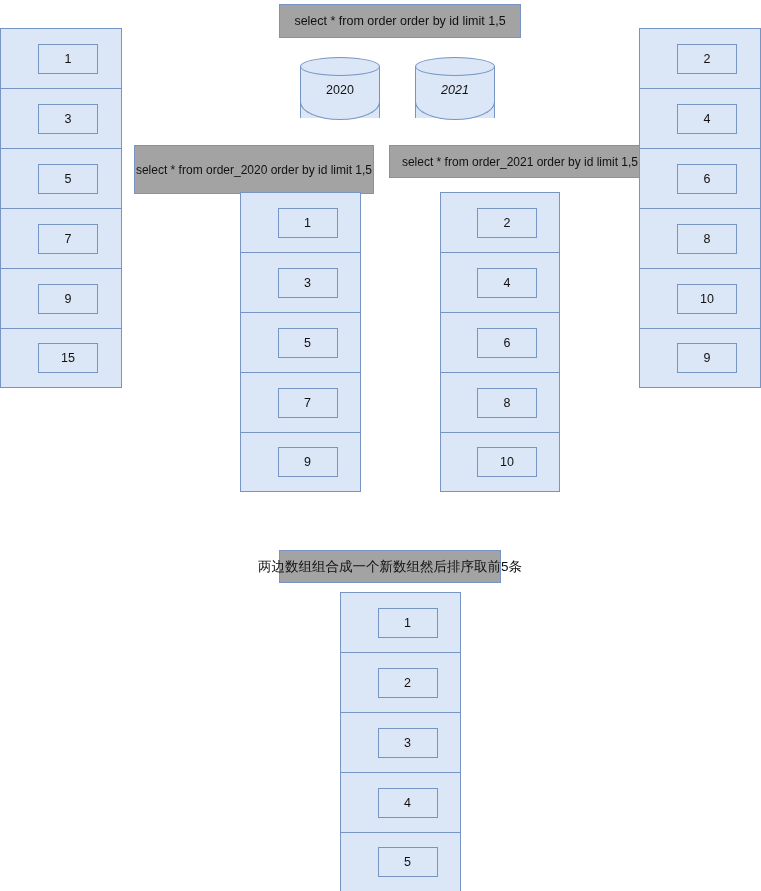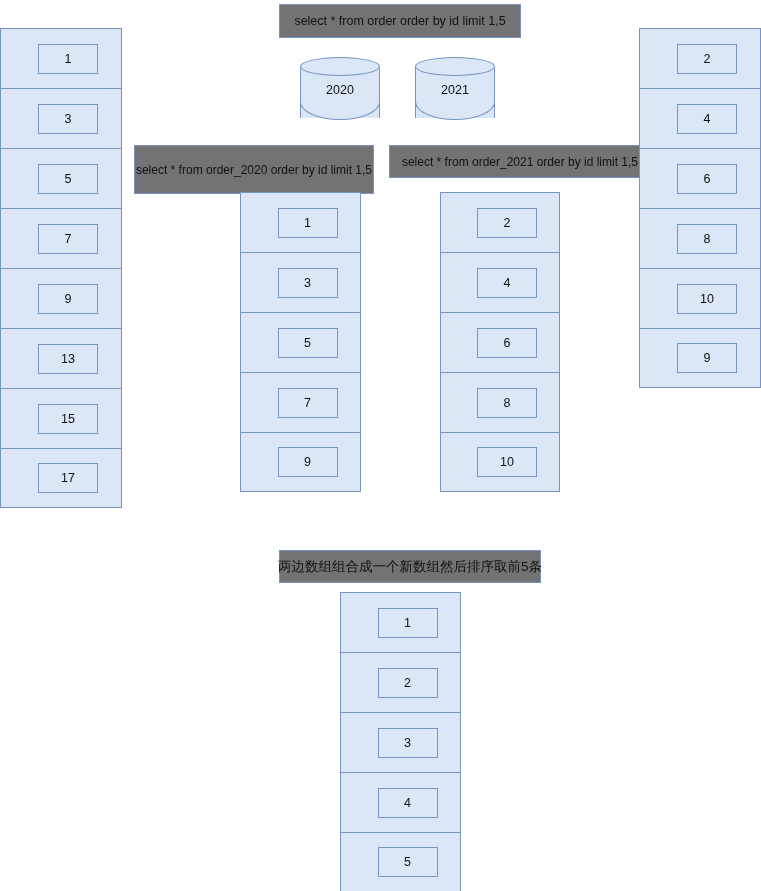--- a/index.html
+++ b/index.html
@@ -12,21 +12,21 @@
     height: 891px;
     position: relative;
     font-family: "Liberation Sans", sans-serif;
     color: #1a1a1a;
     overflow: hidden;
   }
 
   
   .querybox {
     position: absolute;
-    background: #737373;
+    background: #a3a3a3;
     border: 1px solid #7795c4;
     display: flex;
     align-items: center;
     justify-content: center;
     font-size: 12.5px;
     color: #111111;
     box-sizing: border-box;
     white-space: nowrap;
   }
   .querybox.small { font-size: 12px; }
@@ -123,21 +123,21 @@
   <span>select * from order order by id limit 1,5</span>
 </div>
 
 <div class="cylinder" style="left:300px; top:57px;padding-left:46px;">
   <div class="cyl-body"></div>
   <div class="cyl-bottom"></div>
   <div class="cyl-top"></div>
   <div class="cyl-label">2020</div>
 </div>
 
-<div class="cylinder" style="left:415px; top:57px;">
+<div class="cylinder" style="left:415px; top:57px;font-style:italic;">
   <div class="cyl-body"></div>
   <div class="cyl-bottom"></div>
   <div class="cyl-top"></div>
   <div class="cyl-label">2021</div>
 </div>
 
 <div class="querybox small" style="left:134px; top:145px; width:240px; height:49px;text-align:center;">
   <span>select * from order_2020 order by id limit 1,5</span>
 </div>
 
@@ -155,28 +155,22 @@
   <div class="cell">
       <div class="inner">5</div>
     </div>
   <div class="cell">
       <div class="inner">7</div>
     </div>
   <div class="cell">
       <div class="inner">9</div>
     </div>
   <div class="cell">
-      <div class="inner">13</div>
-    </div>
-  <div class="cell">
       <div class="inner">15</div>
     </div>
-  <div class="cell">
-      <div class="inner">17</div>
-    </div>
 </div>
 
 <div class="column col-right">
   <div class="cell">
       <div class="inner">2</div>
     </div>
   <div class="cell">
       <div class="inner">4</div>
     </div>
   <div class="cell">
@@ -222,21 +216,21 @@
       <div class="inner">6</div>
     </div>
   <div class="cell">
       <div class="inner">8</div>
     </div>
   <div class="cell">
       <div class="inner">10</div>
     </div>
 </div>
 
-<div class="querybox cjk" style="left:279px; top:550px; width:262px; height:33px;">
+<div class="querybox cjk" style="left:279px; top:550px; width:222px; height:33px;">
   <span>两边数组组合成一个新数组然后排序取前5条</span>
 </div>
 
 <div class="column col-final">
   <div class="cell">
       <div class="inner">1</div>
     </div>
   <div class="cell">
       <div class="inner">2</div>
     </div>

